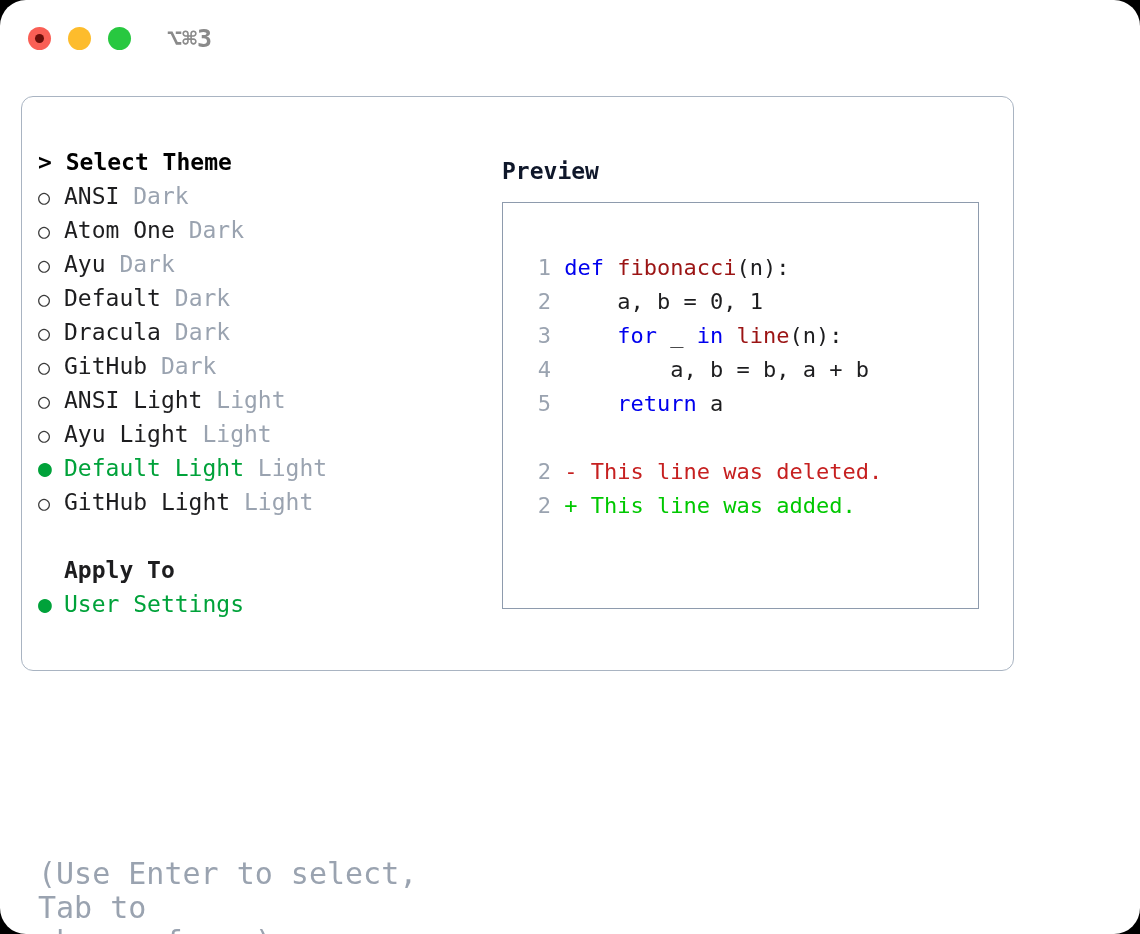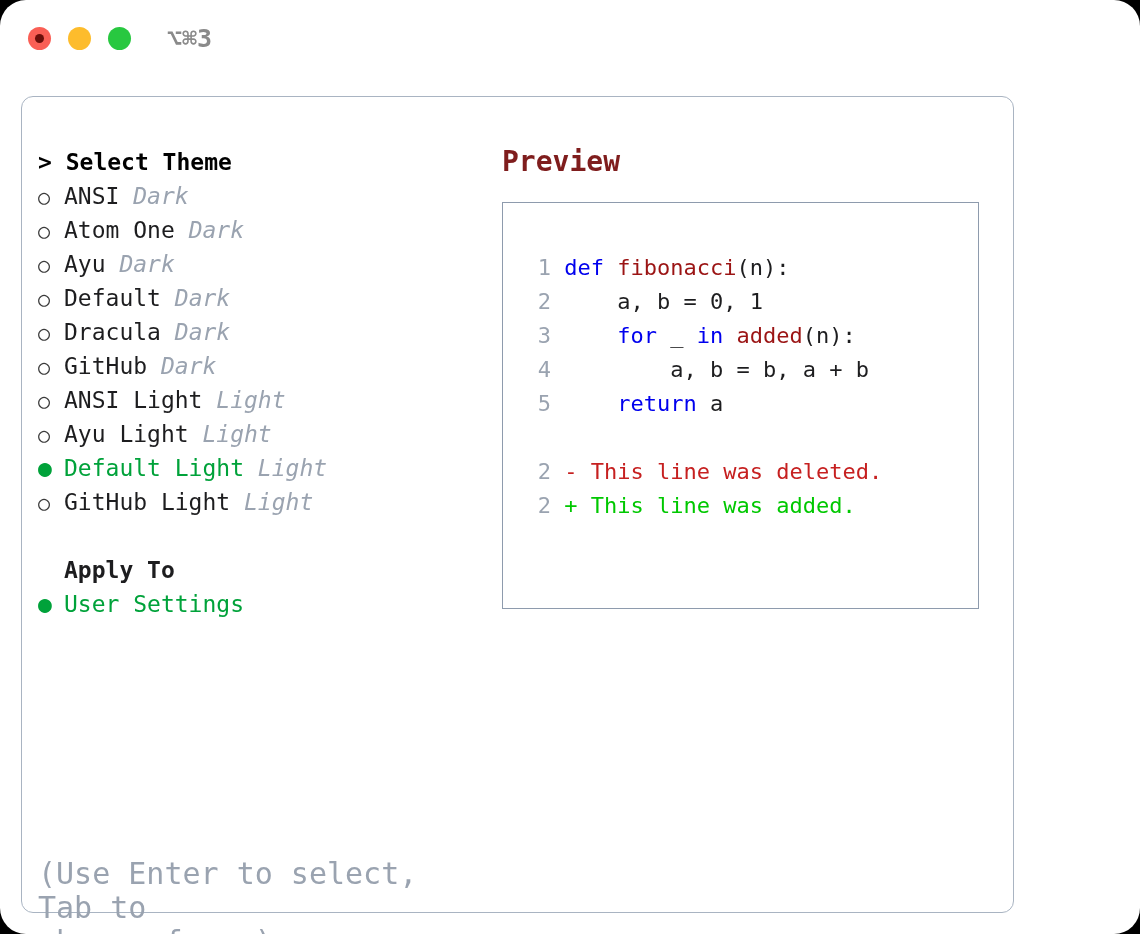--- a/index.html
+++ b/index.html
@@ -58,21 +58,21 @@
     letter-spacing: 0px;
     white-space: pre;
   }
 
   
   #main-panel {
     position: absolute;
     left: 21px;
     top: 96px;
     width: 993px;
-    height: 817px;
+    height: 575px;
     border: 1.5px solid #a9b4c2;
     border-radius: 12px;
     background: #ffffff;
     box-sizing: border-box;
   }
 
   
   #theme-column {
     position: absolute;
     left: 16px;
@@ -97,21 +97,21 @@
   }
   .marker-off {
     color: #3a3a3a;
     font-size: 20px;
   }
   .marker-on {
     color: #00a23a;
   }
   .item-selected .item-name { color: #00a23a; }
   .item-name { color: #1d1d1f; }
-  .variant { color: #9aa3b0; font-style: italic; }
+  .variant { color: #9aa3b0; }
   .section-label {
     color: #1d1d1f;
     padding-left: 26px;
     font-weight: bold;
   }
   .spacer-line { height: 34px; }
   #hint-block {
     position: absolute;
     left: 16px;
     top: 760px;
@@ -122,25 +122,26 @@
   }
 
   
   #preview-column {
     position: absolute;
     left: 480px;
     top: 48px;
     width: 500px;
   }
   #preview-title {
-    font-size: 28px;
-    font-weight: bold;
-    color: #7f1d1d;
-    line-height: 34px;
-    white-space: pre;
+    font-size: 23px;
+    font-weight: bold;
+    color: #0f172a;
+    line-height: 34px;
+    white-space: pre;
+    margin-top: 9px;
   }
   #preview-box {
     position: absolute;
     left: 0px;
     top: 57px;
     width: 477px;
     height: 407px;
     border: 1.5px solid #8e9bad;
     background: #ffffff;
     box-sizing: border-box;
@@ -212,21 +213,21 @@
       <div>change focus)</div>
     </div>
 
     <div id="preview-column">
       <div id="preview-title">Preview</div>
       <div id="preview-box">
         <div id="code-area">
           <div id="code-lines">
               <div class="code-line"><span class="lineno">1</span><span> </span><span class="kw">def</span><span class="plain"> </span><span class="fn">fibonacci</span><span class="plain">(n):</span></div>
               <div class="code-line"><span class="lineno">2</span><span> </span><span class="plain">    a, b = 0, 1</span></div>
-              <div class="code-line"><span class="lineno">3</span><span> </span><span class="plain">    </span><span class="kw">for</span><span class="plain"> _ </span><span class="kw">in</span><span class="plain"> </span><span class="fn">added</span><span class="plain">(n):</span></div>
+              <div class="code-line"><span class="lineno">3</span><span> </span><span class="plain">    </span><span class="kw">for</span><span class="plain"> _ </span><span class="kw">in</span><span class="plain"> </span><span class="fn">line</span><span class="plain">(n):</span></div>
               <div class="code-line"><span class="lineno">4</span><span> </span><span class="plain">        a, b = b, a + b</span></div>
               <div class="code-line"><span class="lineno">5</span><span> </span><span class="plain">    </span><span class="kw">return</span><span class="plain"> a</span></div>
             </div>
           <div class="gap-line"></div>
           <div id="diff-lines">
               <div class="code-line"><span class="lineno">2</span><span class="diff-del"> - This line was deleted.</span></div>
               <div class="code-line"><span class="lineno">2</span><span class="diff-add"> + This line was added.</span></div>
             </div>
         </div>
       </div>

